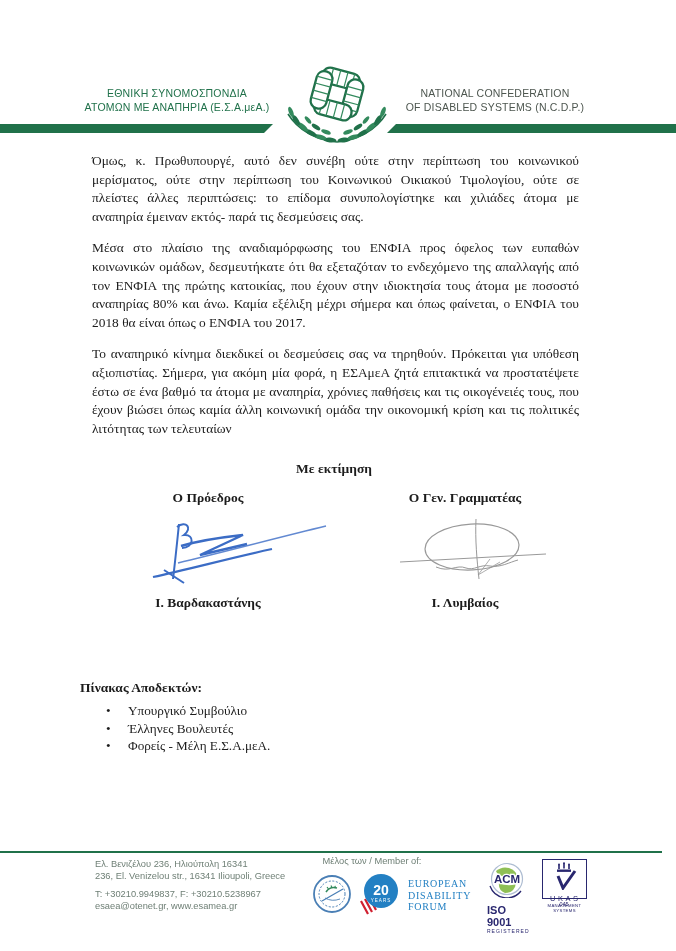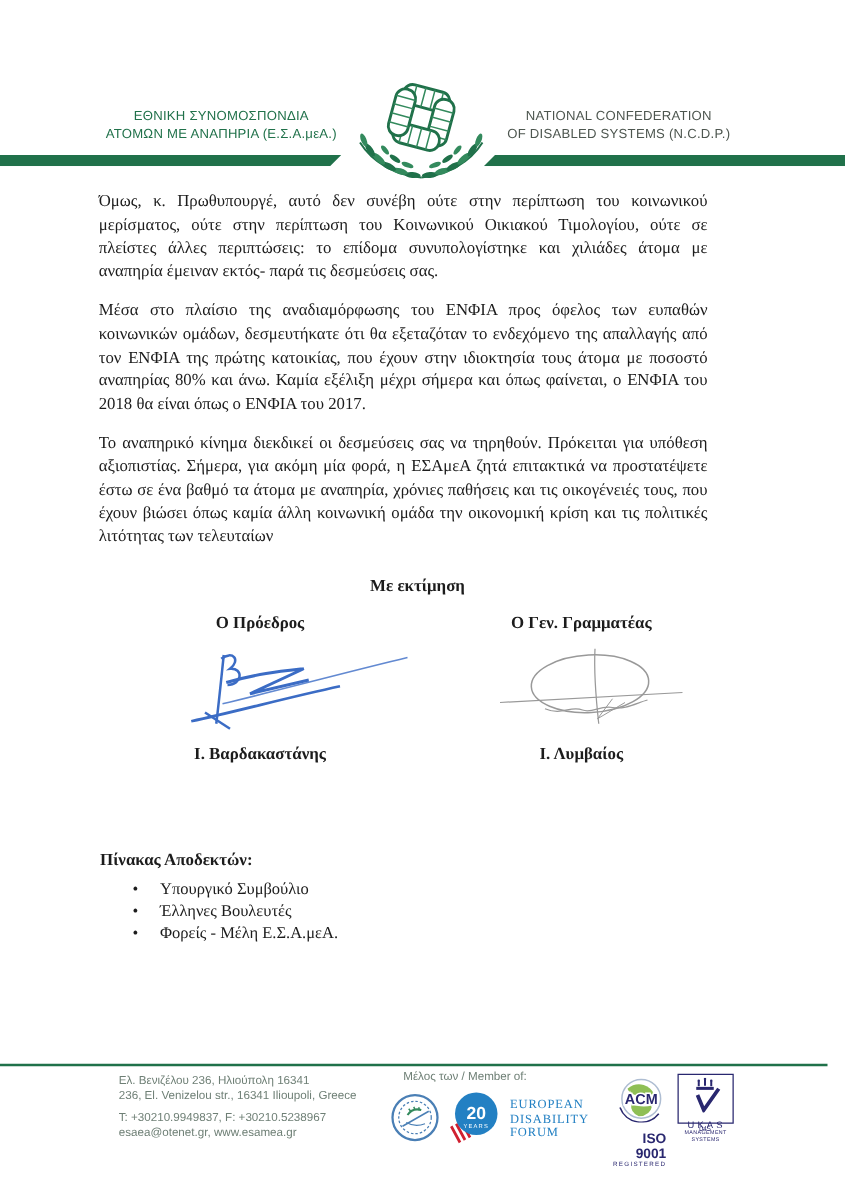--- a/index.html
+++ b/index.html
@@ -15,21 +15,21 @@
   }
   .org-el { left:74px;  width:206px; color:var(--brand-green); }
   .org-en { left:392px; width:206px; color:var(--header-gray); }
   .bar { position:absolute; top:124px; height:9px; background:var(--brand-green); }
   .bar-left  { left:0;     width:273px; clip-path:polygon(0 0,100% 0,calc(100% - 9px) 100%,0 100%); }
   .bar-right { left:387px; width:289px; clip-path:polygon(9px 0,100% 0,100% 100%,0 100%); }
   .logo-hands { position:absolute; left:278px; top:54px; width:118px; height:92px; }
 
   
   .body-text {
-    position:absolute; left:79px; top:152px; width:487px;
+    position:absolute; left:92px; top:152px; width:487px;
     font-size:13.4px; line-height:18.6px; text-align:justify;
   }
   .body-text p { margin:0 0 13px 0; }
 
   
   .salutation { position:absolute; left:234px; top:461px; width:200px; text-align:center;
                 font-weight:bold; font-size:13.5px; }
   .sig-title, .sig-name { position:absolute; width:190px; text-align:center;
                 font-weight:bold; font-size:13.5px; }
   .sig-title { top:490px; }
@@ -52,21 +52,21 @@
                  background:var(--brand-green); }
   .footer { font-family:"Liberation Sans","DejaVu Sans",sans-serif; color:var(--footer-text); }
   .footer-left { position:absolute; left:95px; top:858px; font-size:9.3px; line-height:12.3px; }
   .footer-left .grp2 { margin-top:5px; }
   .member-of { position:absolute; left:292px; top:856px; width:160px; text-align:center;
                font-size:9.3px; }
   .stamp-logo { position:absolute; left:312px; top:874px; }
   .edf-logo { position:absolute; left:357px; top:870px; display:flex; align-items:flex-start; }
   .edf-text { margin:8px 0 0 5px; font-weight:normal; color:var(--edf-blue);
               font-size:10px; line-height:11.5px; letter-spacing:0.7px; }
-  .acm-logo { position:absolute; left:487px; top:862px; width:46px; text-align:right;
+  .acm-logo { position:absolute; left:487px; top:862px; width:46px; text-align:left;
               color:var(--cert-navy); }
   .acm-iso { font-weight:bold; font-size:11px; margin-top:2px; }
   .acm-reg { font-size:5px; letter-spacing:1px; }
   .ukas-logo { position:absolute; left:539px; top:859px; width:50px; text-align:center;
                color:var(--cert-navy); }
   .ukas-box { border:1.5px solid var(--cert-navy); width:45px; height:40px; margin:0 auto;
               box-sizing:border-box; padding-top:2px; }
   .ukas-name { font-size:7.5px; letter-spacing:2.5px; margin-top:0px; text-indent:2.5px; }
   .ukas-sys  { font-size:5px; line-height:5.5px; letter-spacing:0.4px; transform:scale(0.85); }
   .ukas-num  { font-size:5.5px; margin-top:2px; }

